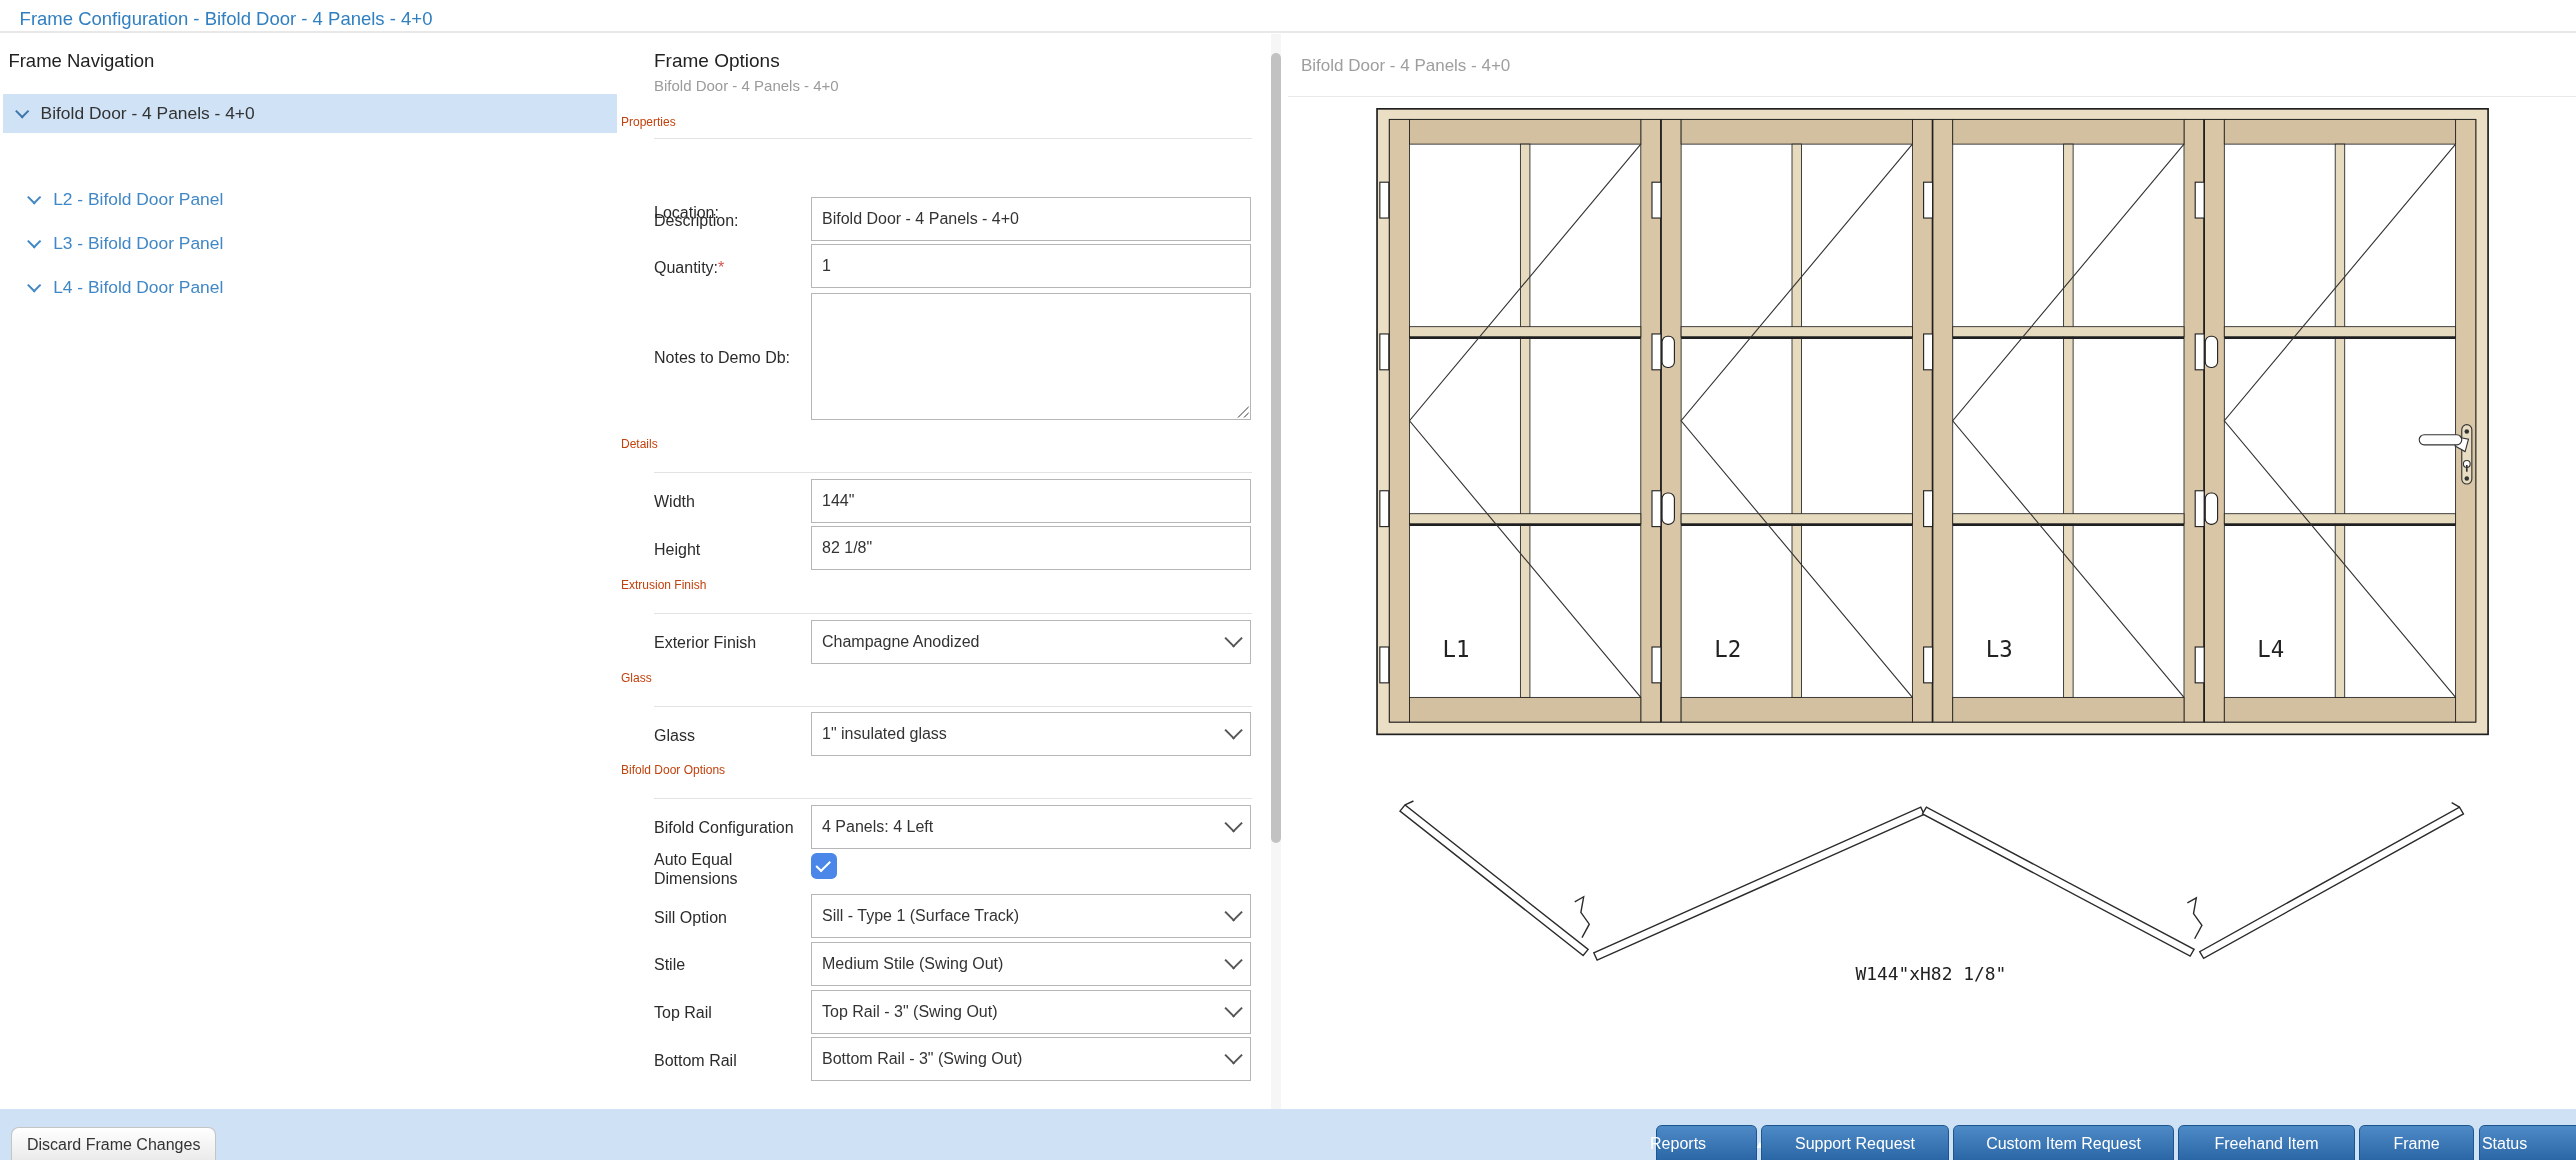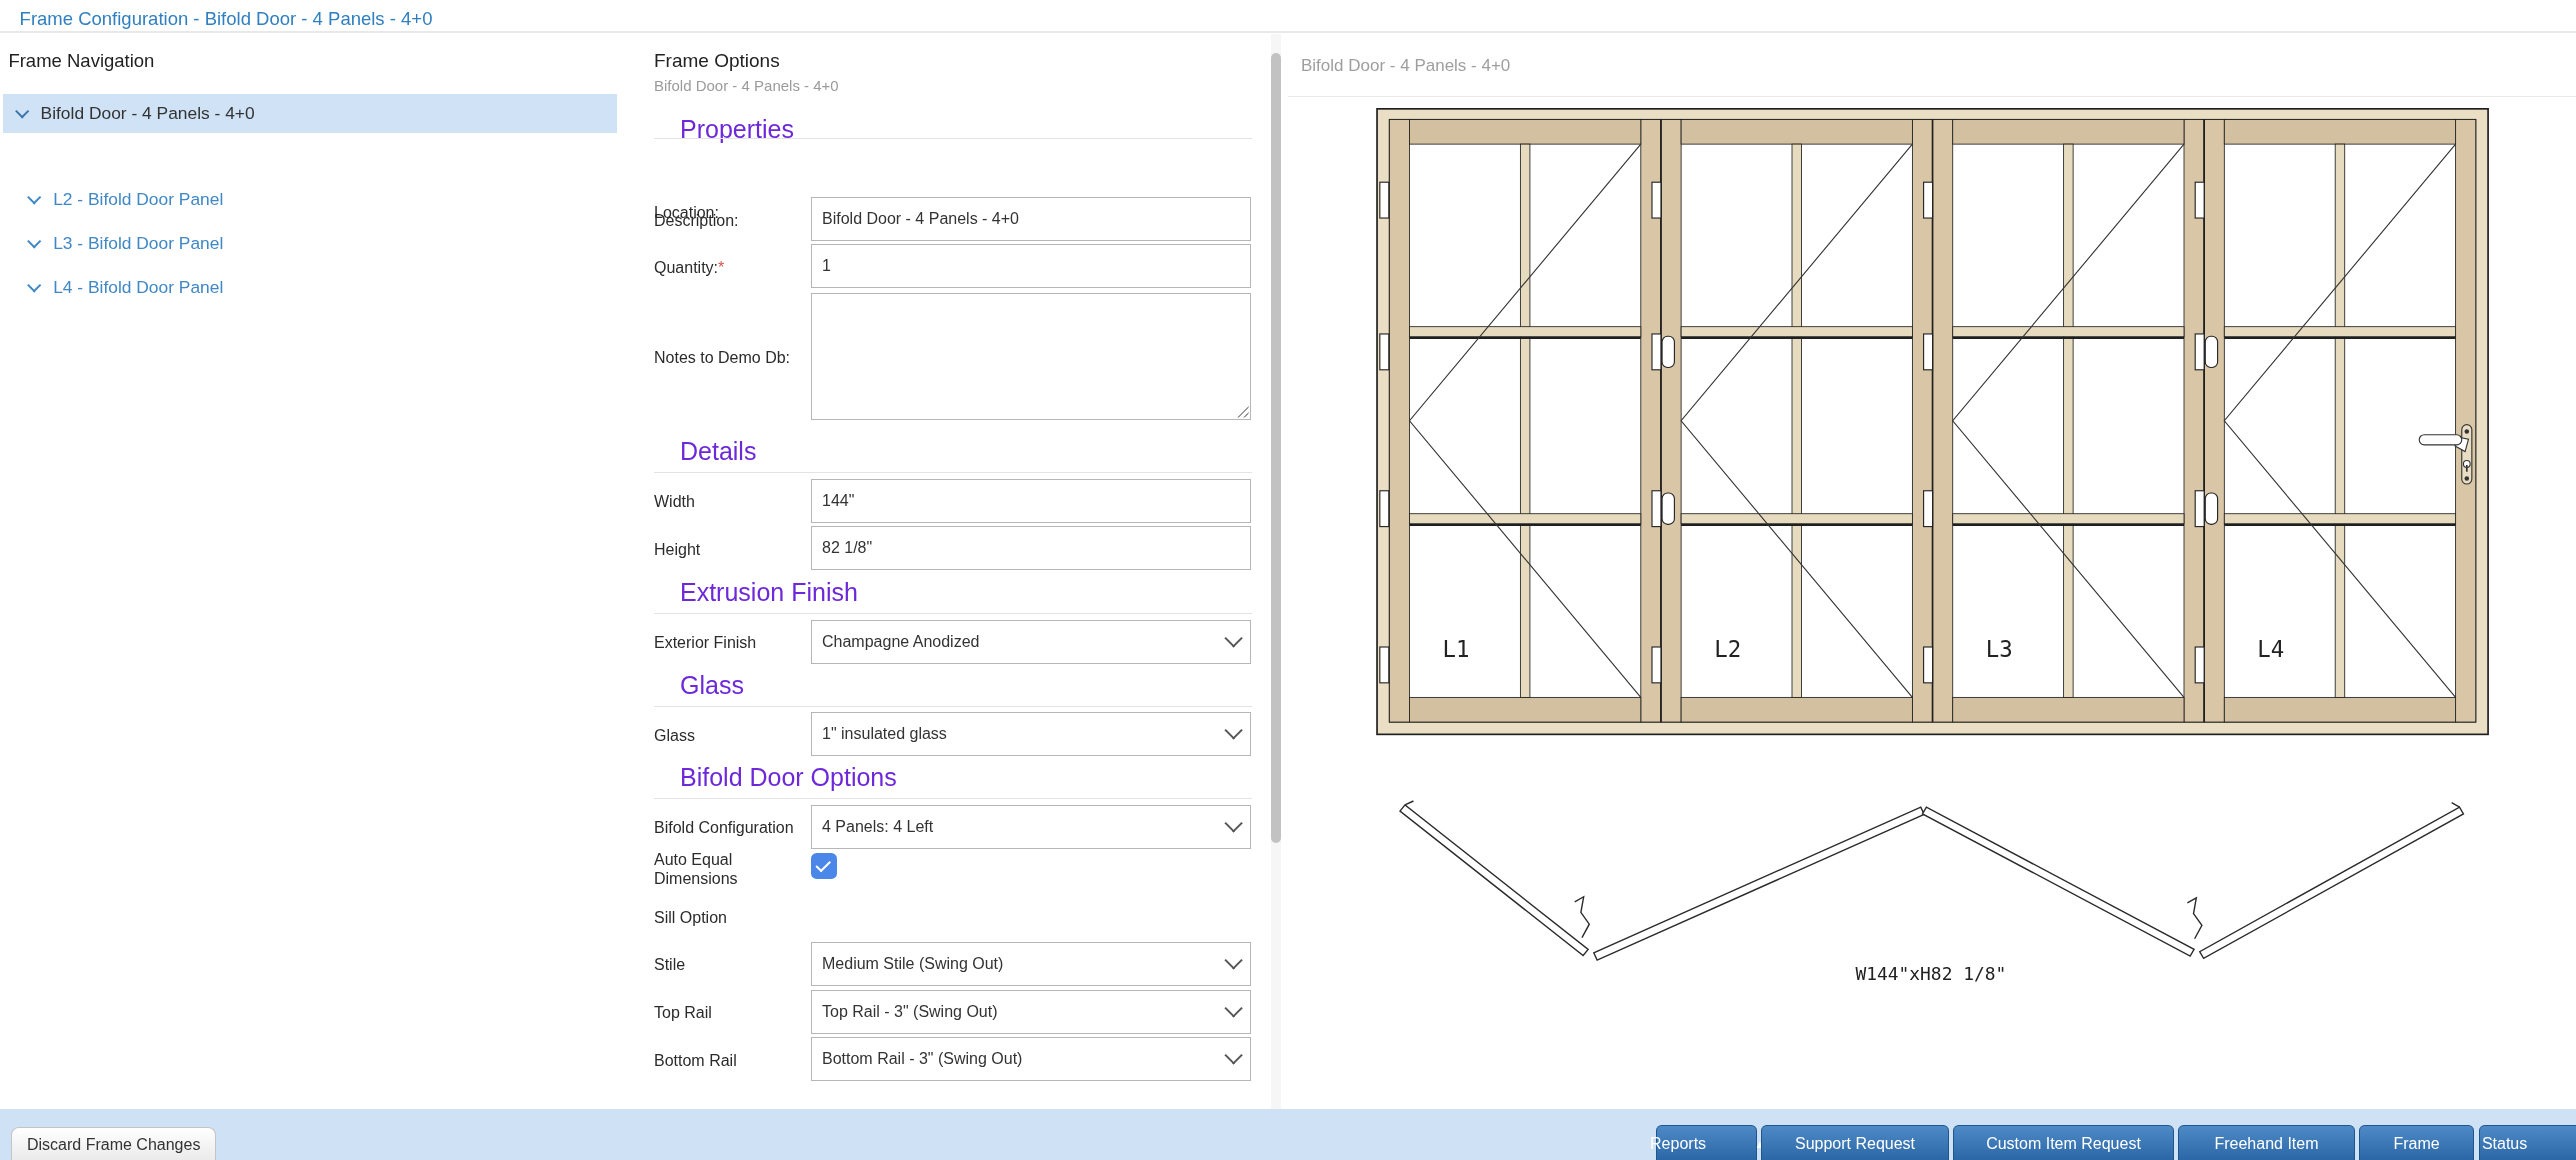--- a/index.html
+++ b/index.html
@@ -17,21 +17,21 @@
   .tree-root{left:3.4px;top:94px;width:614px;background:#cfe2f6;padding-left:13.4px;box-sizing:border-box;color:#333;}
   .tree-child{left:3.4px;width:614px;padding-left:26px;box-sizing:border-box;color:#3f87c5;}
   .chev{display:inline-block;width:8.4px;height:8.4px;border-right:2px solid currentColor;
         border-bottom:2px solid currentColor;transform:rotate(45deg) translate(-1.1px,-1.1px);
         margin-right:13.4px;flex:0 0 auto;}
   .tree-root .chev{color:#3c76ab;}
 
   
   .form-heading{left:654px;top:50px;font-size:19px;color:#222;}
   .form-subtitle{left:654px;top:77px;font-size:15px;color:#9b9b9b;}
-  .sechead{left:680px;font-size:25px;color:#6d28d9;}
+  .sechead{left:621px;font-size:12px;color:#c2410c;}
   .secline{left:654px;width:598px;height:1.1px;background:#e3e3e3;}
   .flabel{left:654px;width:158px;font-size:16px;color:#2b2b2b;line-height:1.2;}
   .req{color:#d9534f;}
   .field{left:811px;width:440px;height:44px;border:1.1px solid #b6b6b6;background:#fff;
          font-size:16px;color:#333;padding:0 10px;box-sizing:border-box;
          font-family:"Liberation Sans",sans-serif;outline:none;}
   input.field::placeholder{color:#555;opacity:1;}
   textarea.field{height:127px;resize:none;padding-top:5.6px;}
   .resize-grip{left:1234px;top:403px;width:14.6px;height:14.6px;
          background:repeating-linear-gradient(135deg,transparent 0 3.4px,#999 3.4px 4.5px);
@@ -145,20 +145,24 @@
     <span class="val">4 Panels: 4 Left</span>
     <span class="sel-chev"></span>
   </div>
 
   <div class="abs flabel" style="top:850px;width:134px;">Auto Equal Dimensions</div>
   <div class="abs checkbox">
     <span class="checkmark"></span>
   </div>
 
   <div class="abs flabel" style="top:908px;">Sill Option</div>
+  <div class="abs select" style="top:894px;">
+    <span class="val">Sill - Type 1 (Surface Track)</span>
+    <span class="sel-chev"></span>
+  </div>
 
   <div class="abs flabel" style="top:955px;">Stile</div>
   <div class="abs select" style="top:942px;">
     <span class="val">Medium Stile (Swing Out)</span>
     <span class="sel-chev"></span>
   </div>
 
   <div class="abs flabel" style="top:1003px;">Top Rail</div>
   <div class="abs select" style="top:990px;">
     <span class="val">Top Rail - 3" (Swing Out)</span>

